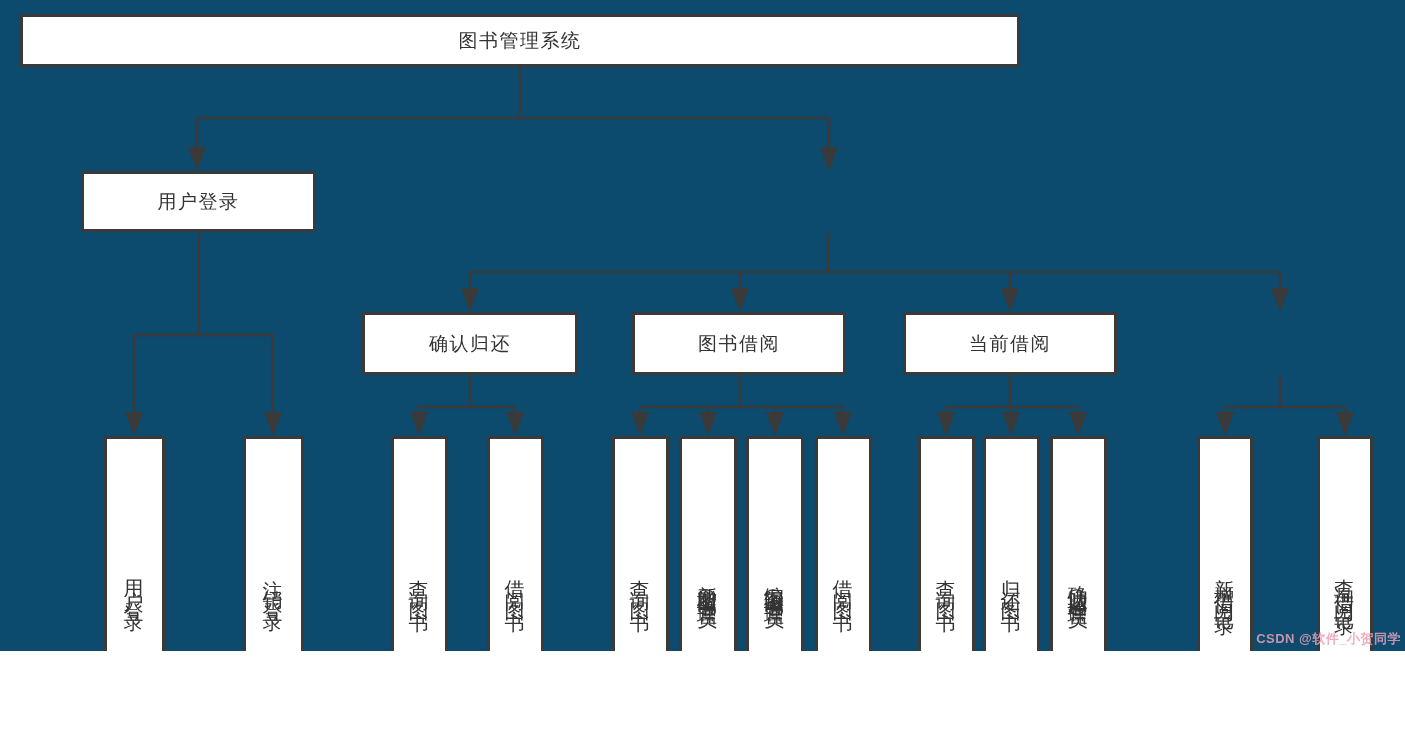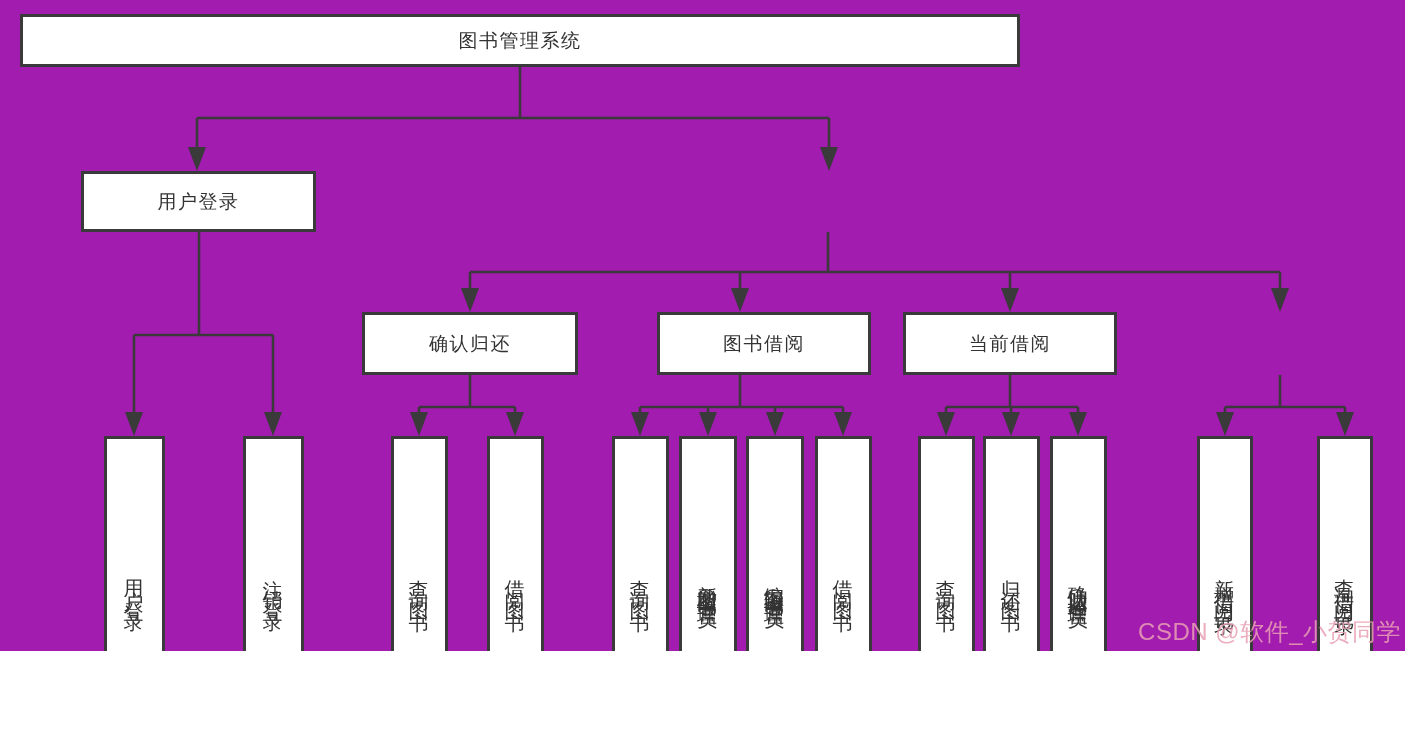--- a/index.html
+++ b/index.html
@@ -1,19 +1,19 @@
 <!DOCTYPE html>
 <html><head>
 <meta charset="utf-8">
 <style>
   html,body { margin:0; padding:0; background:#ffffff; }
   .canvas {
     position:relative;
     width:1405px; height:651px;
-    background:#a21caf;
+    background:#0c4a6e;
     font-family:"Liberation Sans", sans-serif;
     overflow:hidden;
     text-align:right;
   }
   .connectors {
     position:absolute; left:0; top:0; width:1405px; height:747px;
     pointer-events:none;
   }
   .node {
     position:absolute;
@@ -31,22 +31,22 @@
     text-orientation:mixed;
     font-size:20px;
     letter-spacing:0.55em;
     white-space:nowrap;
   }
   .vnode.mid span   { letter-spacing:0.38em; }
   .vnode.tight span { letter-spacing:0.17em; }
   .watermark {
     position:absolute;
     right:4px; bottom:3px;
-    font-size:24px;
-    font-weight:400;
+    font-size:13px;
+    font-weight:700;
     letter-spacing:0.5px;
     color:rgba(233,160,180,0.85);
   }
 </style>
 </head>
 <body>
 
 <div class="canvas">
 
   <svg class="connectors" viewBox="0 0 1405 747" xmlns="http://www.w3.org/2000/svg">
@@ -90,21 +90,21 @@
       <polygon points="1216,412 1234,412 1225,436"></polygon>
       <polygon points="1336,412 1354,412 1345,436"></polygon>
     </g>
   </svg>
 
   <div class="node hnode" style="left:20px; top:14px; width:1000px; height:53px;">图书管理系统</div>
 
   <div class="node hnode" style="left:81px; top:171px; width:235px; height:61px;">用户登录</div>
 
   <div class="node hnode" style="left:362px; top:312px; width:216px; height:63px;">确认归还</div>
-  <div class="node hnode" style="left:657px; top:312px; width:214px; height:63px;">图书借阅</div>
+  <div class="node hnode" style="left:632px; top:312px; width:214px; height:63px;">图书借阅</div>
   <div class="node hnode" style="left:903px; top:312px; width:214px; height:63px;font-family:Liberation Serif, serif;">当前借阅</div>
 
   <div class="node vnode" style="left:104px; top:436px; width:61px; height:299px;">
     <span>用户登录</span>
   </div>
   <div class="node vnode" style="left:243px; top:436px; width:61px; height:299px;">
     <span>注销登录</span>
   </div>
 
   <div class="node vnode" style="left:391px; top:436px; width:57px; height:299px;">

